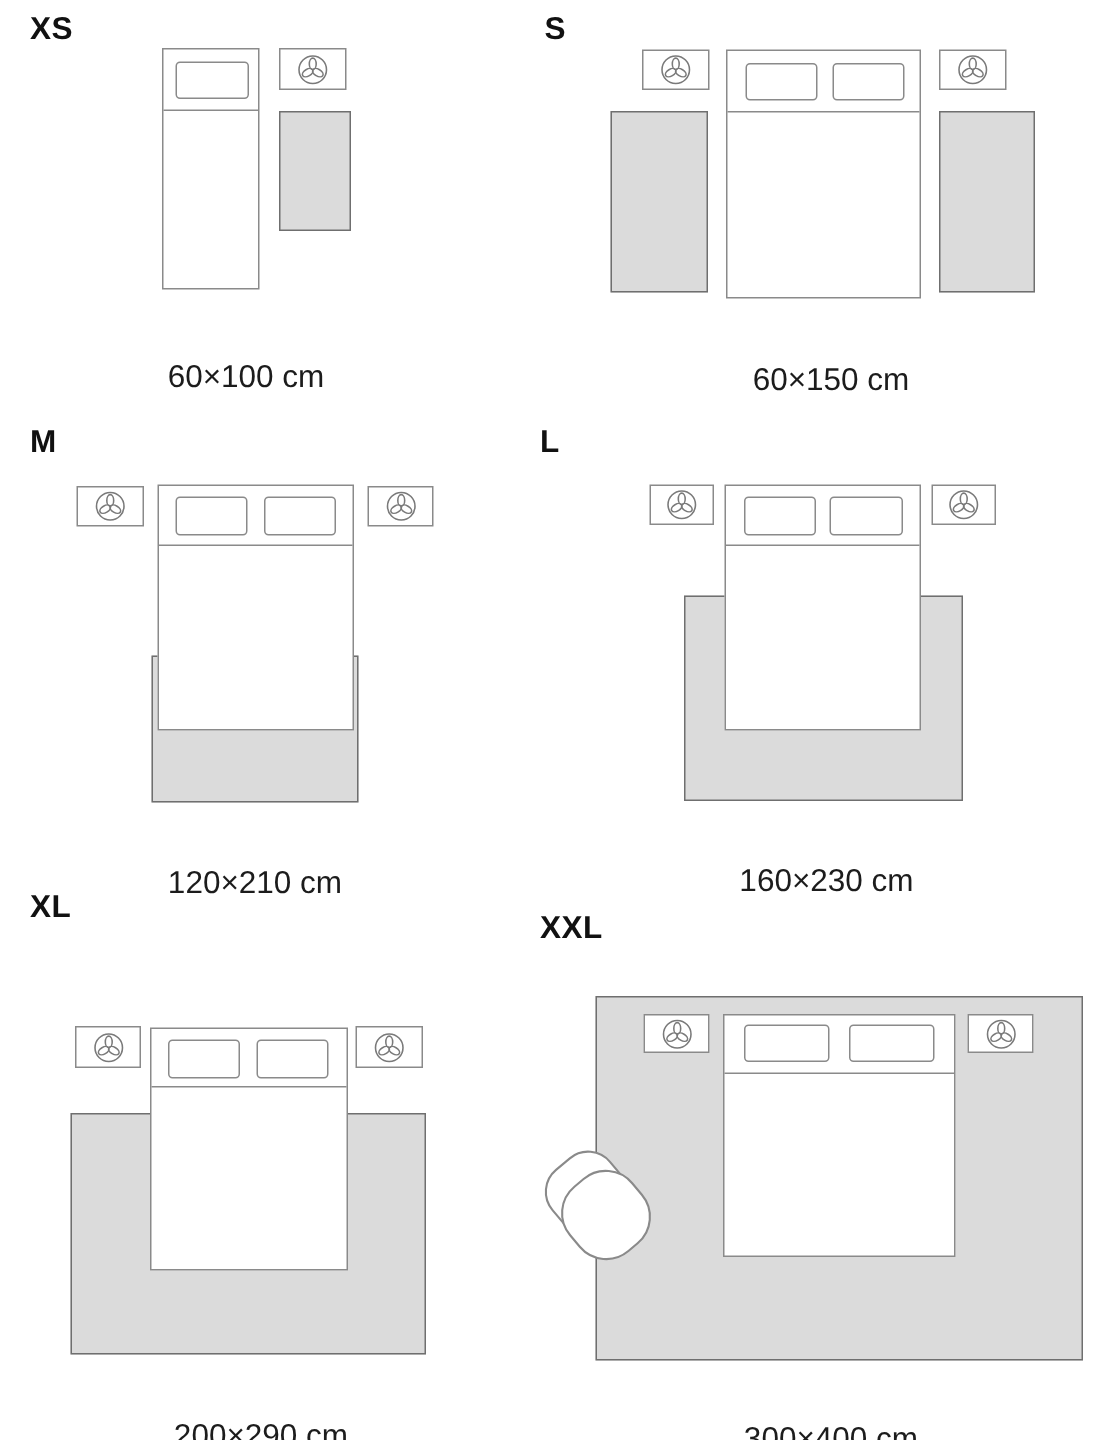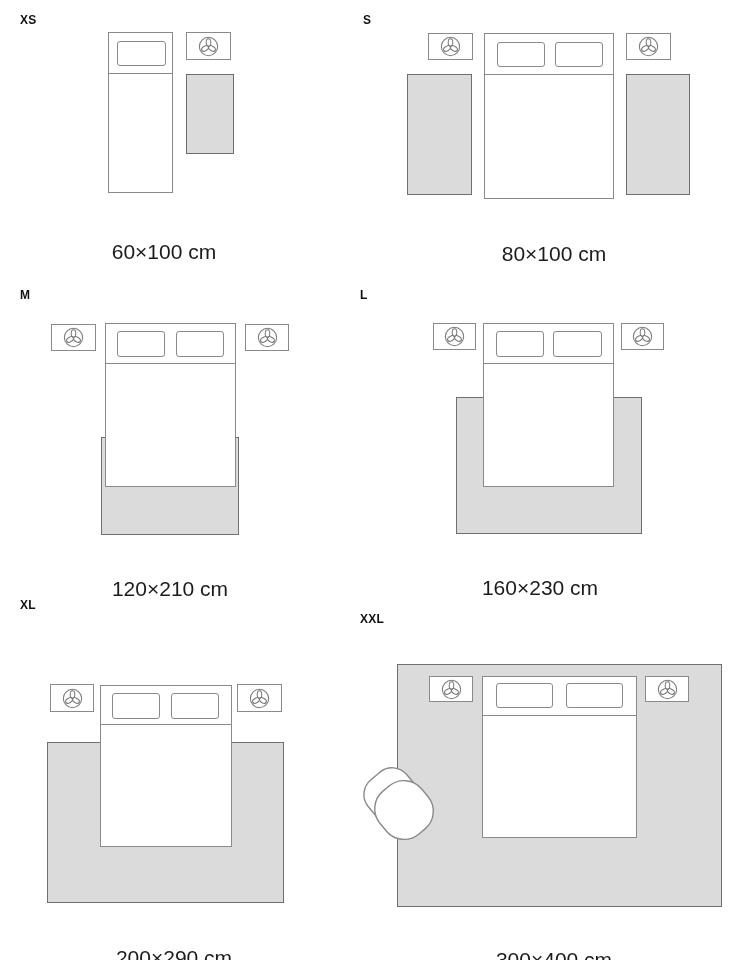--- a/index.html
+++ b/index.html
@@ -2,21 +2,21 @@
 <html><head>
 <meta charset="utf-8">
 <title>Rug size guide</title>
 <style>
   html,body{margin:0;padding:0;background:#ffffff;}
   .canvas{
     position:relative;width:740px;height:960px;background:#ffffff;overflow:hidden;
     font-family:"Liberation Sans","DejaVu Sans",sans-serif;color:#161616;
   }
   .size-label{
-    position:absolute;margin:0;font-size:12px;line-height:22px;font-weight:700;
+    position:absolute;margin:0;font-size:21px;line-height:22px;font-weight:700;
     letter-spacing:.3px;color:#111;text-align:center;
   }
   .caption{
     position:absolute;width:160px;text-align:center;font-size:21px;line-height:24px;
     font-weight:400;color:#1c1c1c;
   }
   .bed{
     position:absolute;background:#ffffff;border:1px solid #8a8a8a;box-sizing:border-box;z-index:3;
   }
   .headboard{
@@ -82,21 +82,21 @@
   <svg width="21" height="21" viewBox="0 0 22 22" fill="none" stroke="#7a7a7a" stroke-width="1.1">
     <circle cx="11" cy="11" r="9.6"></circle>
     <ellipse cx="11" cy="6.9" rx="2.4" ry="4.0"></ellipse>
     <ellipse cx="11" cy="6.9" rx="2.4" ry="4.0" transform="rotate(120 11 11)"></ellipse>
     <ellipse cx="11" cy="6.9" rx="2.4" ry="4.0" transform="rotate(240 11 11)"></ellipse>
   </svg>
 </span>
     </div>
     <div class="rug" style="left:407px;top:74px;width:65px;height:121px"></div>
     <div class="rug" style="left:626px;top:74px;width:64px;height:121px"></div>
-    <p class="caption" style="left:474px;top:221px">80×100 cm</p>
+    <p class="caption" style="left:474px;top:221px">60×150 cm</p>
   </section>
 
   <section>
     <h2 class="size-label" style="left:20px;top:284px">M</h2>
     <div class="nightstand" style="left:51px;top:324px;width:45px;height:27px">
       <span class="icon-wrap js-plant">
   <svg width="21" height="21" viewBox="0 0 22 22" fill="none" stroke="#7a7a7a" stroke-width="1.1">
     <circle cx="11" cy="11" r="9.6"></circle>
     <ellipse cx="11" cy="6.9" rx="2.4" ry="4.0"></ellipse>
     <ellipse cx="11" cy="6.9" rx="2.4" ry="4.0" transform="rotate(120 11 11)"></ellipse>
@@ -144,21 +144,21 @@
     <div class="nightstand" style="left:621px;top:323px;width:43px;height:27px">
       <span class="icon-wrap js-plant">
   <svg width="21" height="21" viewBox="0 0 22 22" fill="none" stroke="#7a7a7a" stroke-width="1.1">
     <circle cx="11" cy="11" r="9.6"></circle>
     <ellipse cx="11" cy="6.9" rx="2.4" ry="4.0"></ellipse>
     <ellipse cx="11" cy="6.9" rx="2.4" ry="4.0" transform="rotate(120 11 11)"></ellipse>
     <ellipse cx="11" cy="6.9" rx="2.4" ry="4.0" transform="rotate(240 11 11)"></ellipse>
   </svg>
 </span>
     </div>
-    <p class="caption" style="left:460px;top:555px">160×230 cm</p>
+    <p class="caption" style="left:471px;top:555px">160×230 cm</p>
   </section>
 
   <section>
     <h2 class="size-label" style="left:20px;top:594px">XL</h2>
     <div class="nightstand" style="left:50px;top:684px;width:44px;height:28px">
       <span class="icon-wrap js-plant">
   <svg width="21" height="21" viewBox="0 0 22 22" fill="none" stroke="#7a7a7a" stroke-width="1.1">
     <circle cx="11" cy="11" r="9.6"></circle>
     <ellipse cx="11" cy="6.9" rx="2.4" ry="4.0"></ellipse>
     <ellipse cx="11" cy="6.9" rx="2.4" ry="4.0" transform="rotate(120 11 11)"></ellipse>

